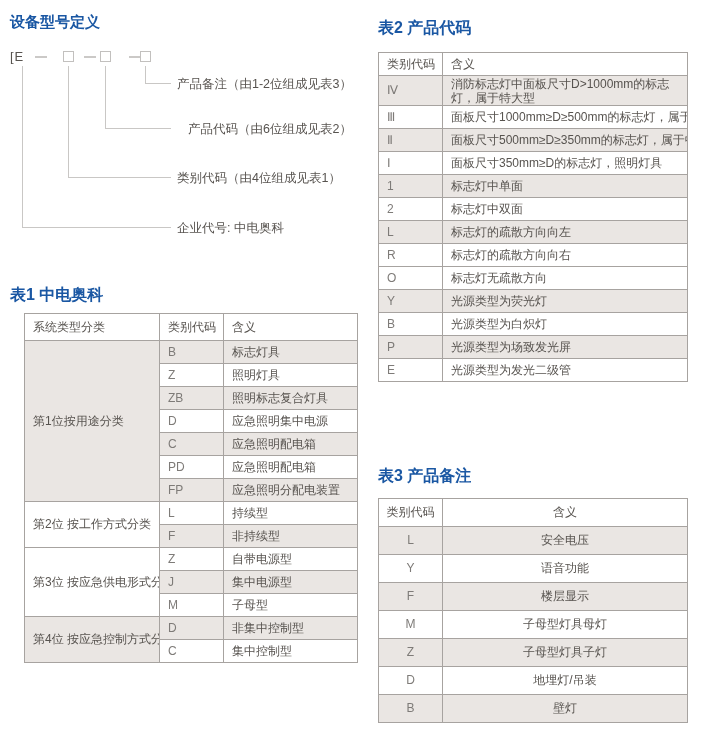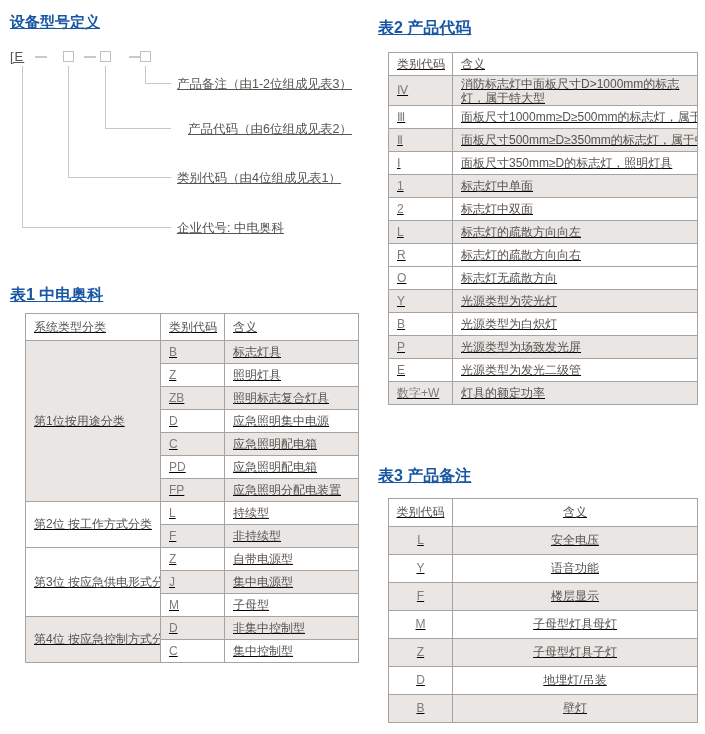--- a/index.html
+++ b/index.html
@@ -1,29 +1,29 @@
 <!DOCTYPE html>
 <html><head>
 <meta charset="utf-8">
 <style>
   html,body{margin:0;padding:0;}
   body{
     width:705px;height:734px;position:relative;background:#ffffff;
     font-family:"Liberation Sans",sans-serif;overflow:hidden;
   }
-  .abs{position:absolute;text-decoration:underline;}
+  .abs{position:absolute;}
   .main-title{font-size:15px;font-weight:bold;color:#1a57a3;}
   .tbl-title{font-size:16px;font-weight:bold;color:#1a57a3;}
   .dtext{font-size:12.5px;color:#57534f;}
   .prefix{font-size:13px;color:#57534f;letter-spacing:1px;}
   .dline{background:#c9c7c5;}
   .dbox{width:9px;height:9px;border:1px solid #c2c0be;background:#fff;}
   .ddash{width:12px;height:2px;background:#cbc9c7;}
 
-  table{border-collapse:collapse;table-layout:fixed;background:#fff;margin-left:10px;}
+  table{border-collapse:collapse;table-layout:fixed;background:#fff;}
   td{
     border:1px solid #a7a3a0;font-size:12px;color:#57534f;
     padding:0 2px 0 8px;vertical-align:middle;overflow:hidden;
     white-space:nowrap;line-height:1.25;
   }
   .g{background:#eae6e3;}
   .code{color:#7e7b78;}
   .wrapcell{white-space:normal;line-height:14px;padding-top:1px;}
   .t3 td{text-align:center;padding:0 2px;}
 </style>
@@ -51,21 +51,21 @@
 <div class="abs dline" style="left:68px;top:177px;width:103px;height:1px"></div>
 <div class="abs dline" style="left:22px;top:227px;width:149px;height:1px"></div>
 
 <div class="abs dtext" style="left:177px;top:76px">产品备注（由1-2位组成见表3）</div>
 <div class="abs dtext" style="left:188px;top:121px">产品代码（由6位组成见表2）</div>
 <div class="abs dtext" style="left:177px;top:170px">类别代码（由4位组成见表1）</div>
 <div class="abs dtext" style="left:177px;top:220px">企业代号: 中电奥科</div>
 
 <div class="abs tbl-title" style="left:10px;top:285px">表1 中电奥科</div>
 
-<table class="abs t1" style="left:15px;top:313px;width:334px">
+<table class="abs t1" style="left:24px;top:313px;width:334px">
   <colgroup>
       <col style="width:135px">
       <col style="width:64px">
       <col>
     </colgroup>
   <tbody>
       <tr style="height:27px">
     <td>系统类型分类</td>
     <td>类别代码</td>
     <td>含义</td>
@@ -190,24 +190,20 @@
     <td>光源类型为白炽灯</td>
   </tr>
   <tr style="height:23px">
     <td class="g code">P</td>
     <td class="g">光源类型为场致发光屏</td>
   </tr>
   <tr style="height:23px">
     <td class="code">E</td>
     <td>光源类型为发光二级管</td>
   </tr>
-  <tr style="height:23px">
-    <td class="g code">数字+W</td>
-    <td class="g">灯具的额定功率</td>
-  </tr>
 </tbody>
   </table>
 
 <div class="abs tbl-title" style="left:378px;top:466px">表3 产品备注</div>
 
 <table class="abs t3" style="left:378px;top:498px;width:310px">
   <colgroup>
       <col style="width:64px">
       <col>
     </colgroup>

